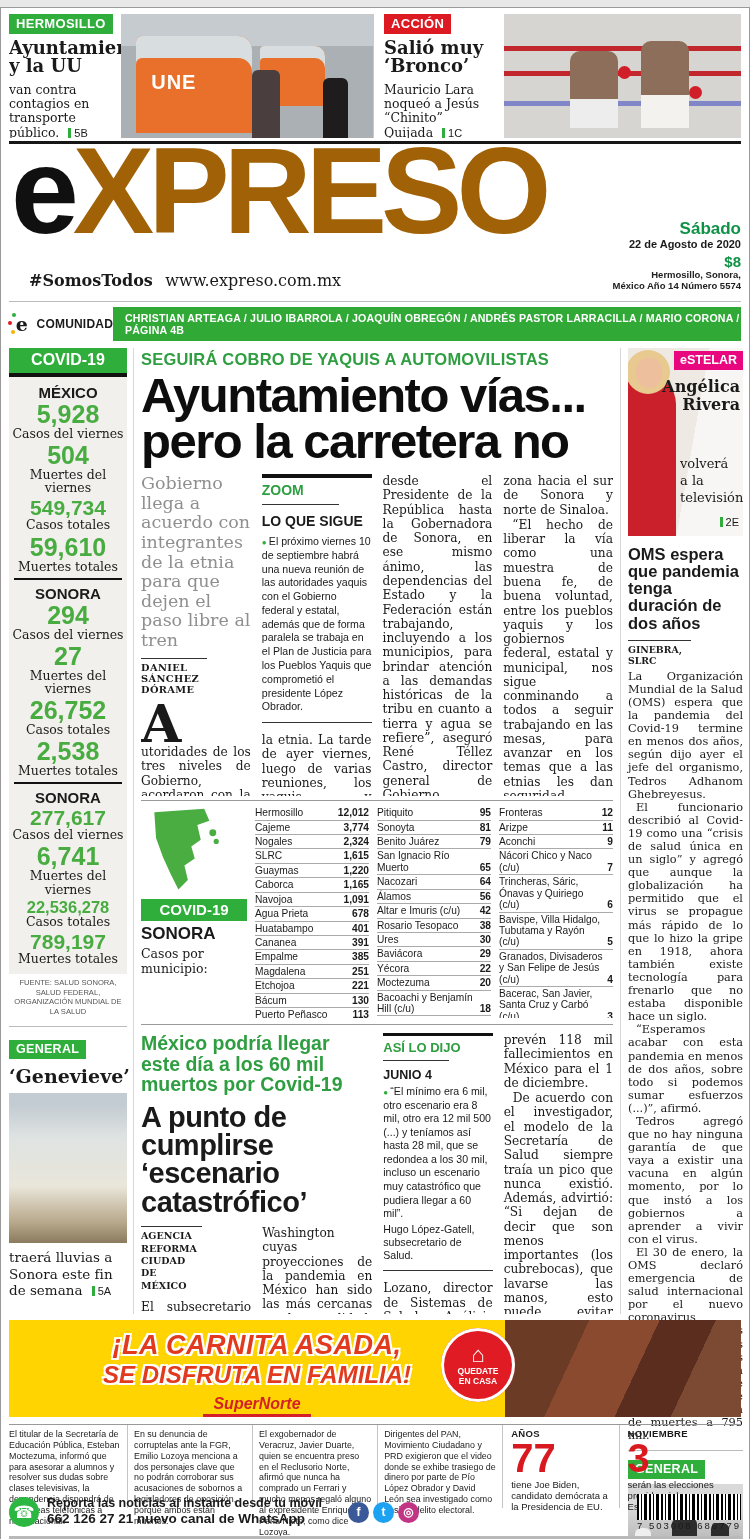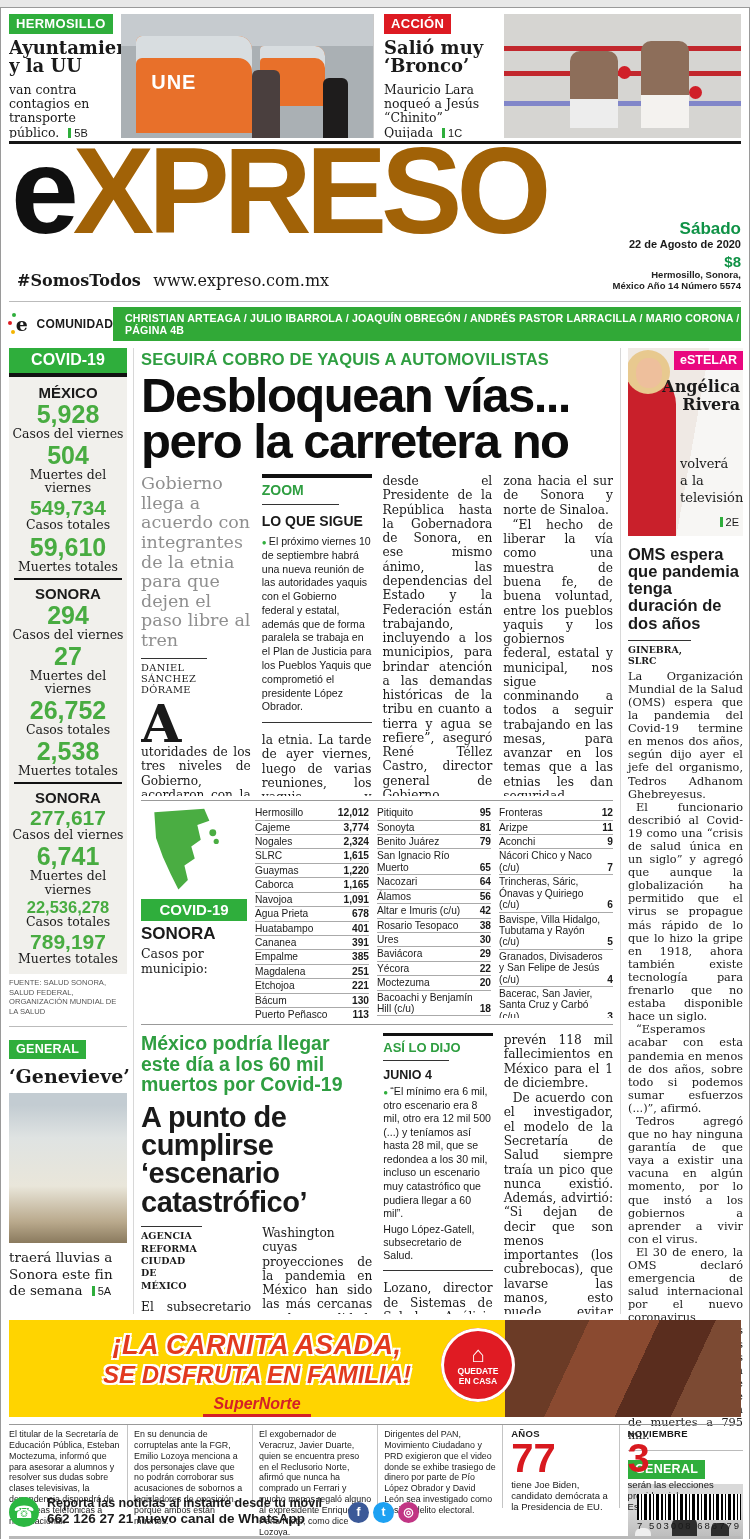--- a/index.html
+++ b/index.html
@@ -34,21 +34,21 @@
   .boxer { position:absolute; bottom:8%; width:20%; height:62%; background:#8d6e5a; border-radius:10px 10px 0 0; }
   .boxer .trunk { position:absolute; bottom:0; left:0; right:0; height:38%; background:#ededed; }
   .glove { position:absolute; width:13px; height:13px; background:#d01f28; border-radius:50%; }
 
   .rule-black { position:absolute; top:133px; left:8px; right:8px; height:3px; background:#161616; }
 
   
   .masthead { position:absolute; top:140px; left:8px; right:8px; height:150px; }
   .logo { position:absolute; left:2px; top:-18px; font-size:122px; font-weight:bold; letter-spacing:-6px; line-height:1; }
   .logo .e { color:#101010; } .logo .rest { color:#a16207; }
-  .mast-tags { position:absolute; left:8px; bottom:8px; font-size:16px; }
+  .mast-tags { position:absolute; left:20px; bottom:8px; font-size:16px; }
   .mast-tags .hash { font-family:"DejaVu Serif",serif; font-weight:bold; }
   .mast-tags .url { font-family:"DejaVu Serif",serif; margin-left:8px; }
   .dateblock { position:absolute; right:0; bottom:6px; text-align:right; line-height:1.15; }
   .dateblock .day { color:#0f9246; font-weight:bold; font-size:17px; }
   .dateblock .date { font-weight:bold; font-size:11px; }
   .dateblock .price { color:#0f9246; font-weight:bold; font-size:15px; margin-top:2px; }
   .dateblock .loc, .dateblock .ed { font-weight:bold; font-size:9.5px; color:#222; }
 
   .rule-thin { position:absolute; top:293px; left:8px; right:8px; height:1px; background:#bbb; }
 
@@ -67,32 +67,32 @@
 
   
   .covid-label { background:#2fae3c; color:#fff; font-weight:bold; font-size:16px; text-align:center; padding:3px 0 4px; border-bottom:4px solid #111; }
   .covid-panel { background:#f1f0ec; padding:4px 3px 6px; }
   .region-h { font-weight:bold; font-size:15px; text-align:center; margin:3px 0 1px; }
   .stat { text-align:center; margin-bottom:3px; }
   .stat .v { color:#48ac41; font-weight:bold; line-height:1; }
   .v-l { font-size:25px; } .v-m { font-size:21px; } .v-s { font-size:16.5px; }
   .stat .t { font-family:"DejaVu Serif",serif; font-size:12.5px; line-height:1.05; }
   .region-div { height:2px; background:#111; margin:5px 2px; }
-  .fuente { font-size:7.6px; color:#555; text-align:left; line-height:1.25; margin-top:4px; }
+  .fuente { font-size:7.6px; color:#555; text-align:center; line-height:1.25; margin-top:4px; }
   .sb-sep { height:1px; background:#bbb; margin:10px 0 12px; }
   .genevieve-title { font-family:"DejaVu Serif",serif; font-weight:bold; font-size:19px; margin:6px 0 6px; }
   .genevieve-photo { height:150px; background:linear-gradient(#c3ccd2 0 8%, #dfe3e2 30%, #e9e6da 62%, #b9a98c 86%, #8a7a5e 100%); }
   .genevieve-cap { font-family:"DejaVu Serif",serif; font-size:13.5px; line-height:1.2; margin-top:6px; }
 
   
   .kicker { color:#2f9e41; font-weight:bold; font-size:16.5px; letter-spacing:.2px; margin-top:2px; }
   .headline { font-size:49px; font-weight:bold; letter-spacing:-1.5px; line-height:.93; color:#0d0d0d; margin:4px 0 10px; }
   .story-row { display:grid; grid-template-columns:repeat(4,1fr); gap:11px; height:322px; overflow:hidden; }
   .deck { font-family:"DejaVu Serif",serif; font-size:17.5px; line-height:1.12; color:#8f8f8f; }
-  .byline { font-family:"DejaVu Serif",serif; font-weight:normal; font-size:9.8px; letter-spacing:.4px; border-top:1px solid #333; width:60%; padding-top:3px; margin:8px 0 6px; }
+  .byline { font-family:"DejaVu Serif",serif; font-weight:bold; font-size:9.8px; letter-spacing:.4px; border-top:1px solid #333; width:60%; padding-top:3px; margin:8px 0 6px; }
   .body-text { font-family:"DejaVu Serif",serif; font-size:12.2px; line-height:1.17; text-align:justify; hyphens:auto; }
   .body-text p + p { text-indent:9px; margin-top:1px; }
   .dropcap p:first-child::first-letter { float:left; font-size:52px; line-height:.78; padding:3px 4px 0 0; font-weight:bold; font-family:"DejaVu Serif",serif; }
   .zoombox { border-top:4px solid #111; padding-top:4px; }
   .zoombox .zlabel { color:#2f9e41; font-weight:bold; font-size:14px; }
   .zoombox .zrule { height:1px; background:#333; width:70%; margin:6px 0 8px; }
   .zoombox .zhead { font-weight:bold; font-size:14px; margin-bottom:6px; }
   .zoombox .ztext { font-size:10.6px; line-height:1.3; }
   .zoombox .ztext::before { content:"● "; color:#2fae3c; font-size:8px; }
   .zoombox .zend { height:1px; background:#333; margin:8px 0 10px; }
@@ -317,21 +317,21 @@
     <span class="tag tag-green" style="font-size:12.5px;">GENERAL</span>
     <div class="genevieve-title">‘Genevieve’</div>
     <div class="genevieve-photo"></div>
     <div class="genevieve-cap"><span>traerá lluvias a Sonora este fin de semana</span>
       <span class="pgref"><span class="pgbar"></span><span>5A</span></span>
     </div>
   </div>
 
   <div class="center">
     <div class="kicker">SEGUIRÁ COBRO DE YAQUIS A AUTOMOVILISTAS</div>
-    <div class="headline">Desbloquean vías... pero la carretera no</div>
+    <div class="headline">Ayuntamiento vías... pero la carretera no</div>
     <div class="story-row">
       <div>
         <div class="deck">Gobierno llega a acuerdo con integrantes de la etnia para que dejen el paso libre al tren</div>
         <div class="byline">DANIEL SÁNCHEZ DÓRAME</div>
         <div class="body-text dropcap">
             <p>Autoridades de los tres niveles de Gobierno, acordaron con la Guardia Tradicional de Vícam Estación, el retiro del bloqueo a las vías del tren donde permanecían vagones cisterna con cargas de riesgo como cloro y gas LP; el cobro que realizan los yaquis en la carretera Federal México 15 permanecerá un tiempo más, al menos hasta el mes de septiembre cuando en una nueva reunión se revisen los avances a los compromisos pactados con las autoridades duales de</p>
           </div>
       </div>
       <div>
         <div class="zoombox">

